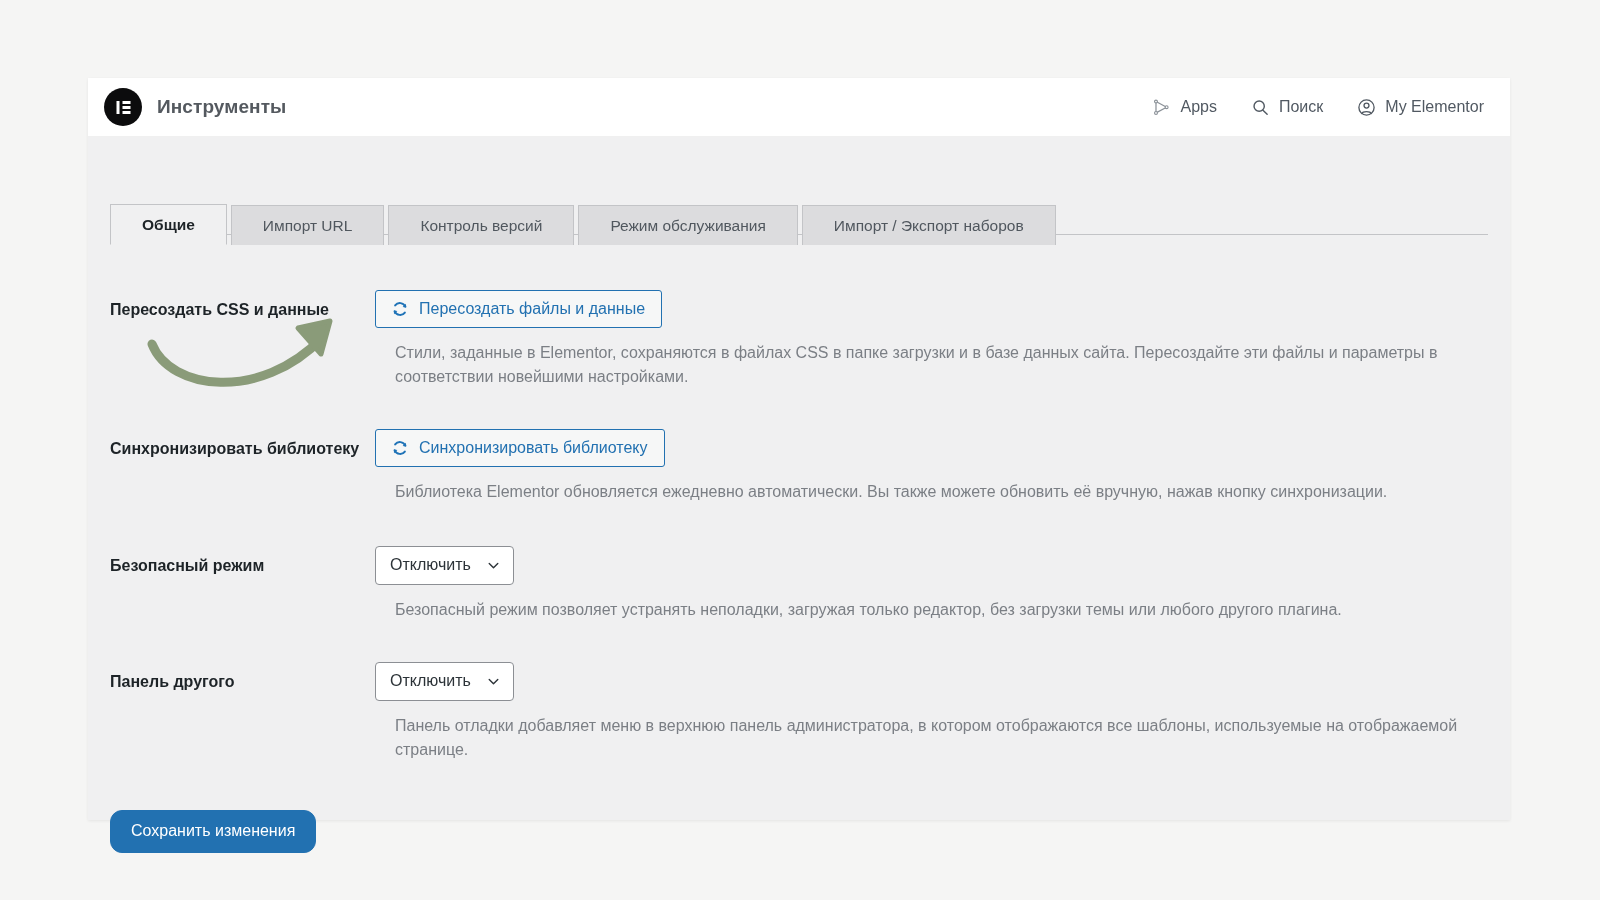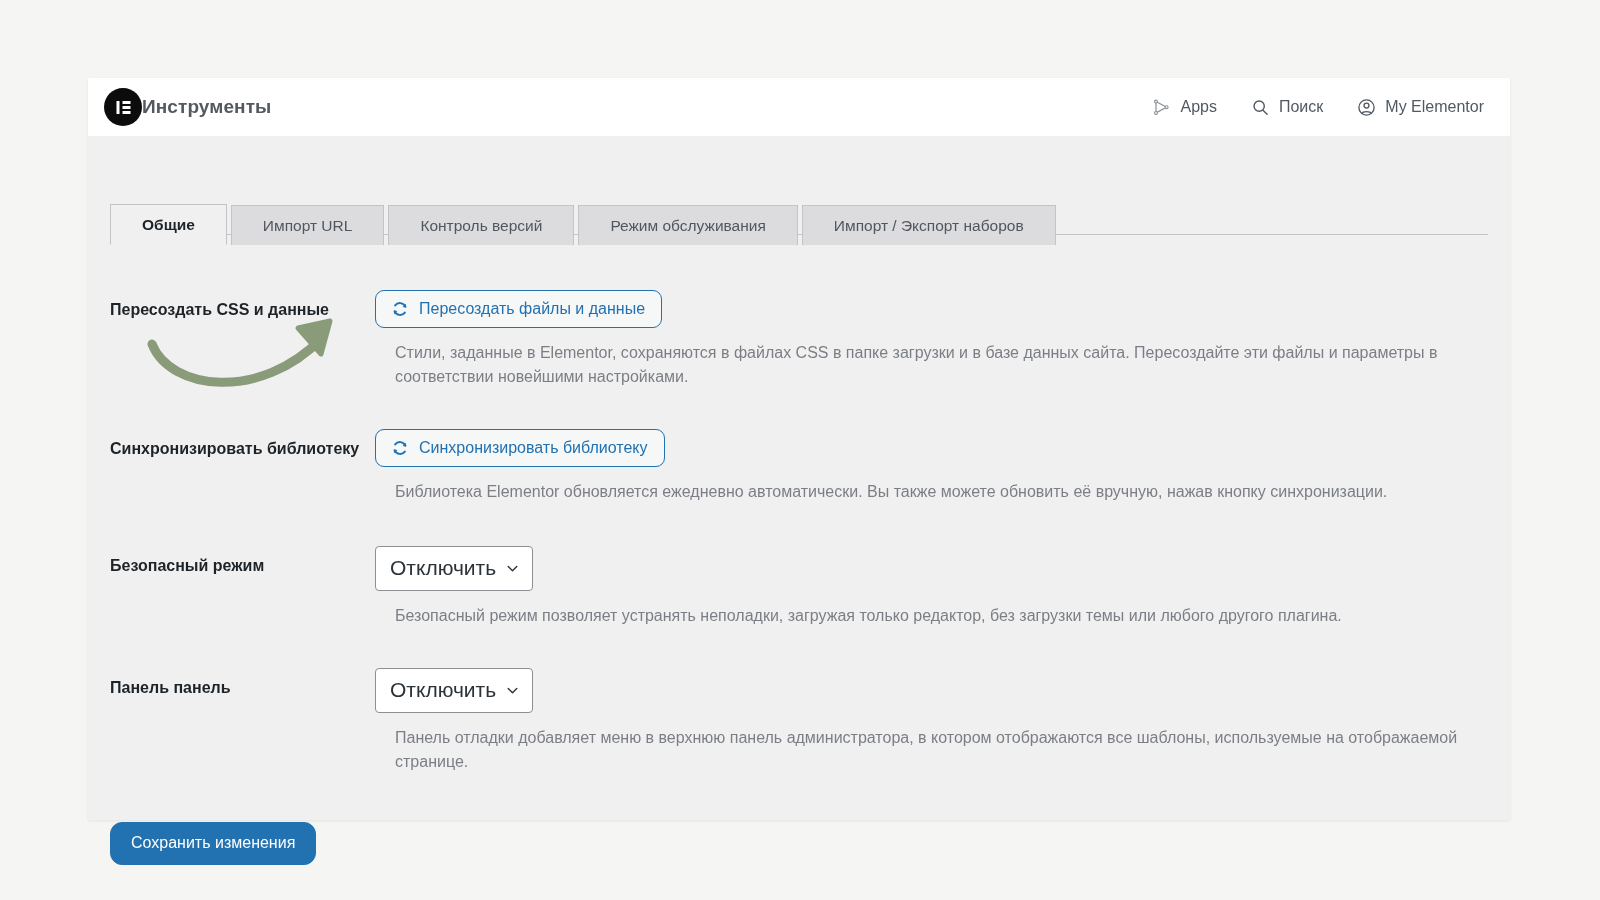--- a/index.html
+++ b/index.html
@@ -39,20 +39,21 @@
     display: flex;
     align-items: center;
     justify-content: space-between;
     padding: 0 26px 0 16px;
     box-sizing: border-box;
     border-bottom: 1px solid #f0f0f0;
   }
   .brand {
     display: flex;
     align-items: center;
+    gap: 15px;
   }
   .logo-circle {
     width: 38px;
     height: 38px;
     border-radius: 50%;
     background: #0c0c0d;
     display: flex;
     align-items: center;
     justify-content: center;
   }
@@ -166,21 +167,21 @@
   }
 
   
   .btn-secondary {
     display: inline-flex;
     align-items: center;
     gap: 10px;
     background: #f6f7f7;
     border: 1px solid #2271b1;
     color: #2271b1;
-    border-radius: 9px;
+    border-radius: 3px;
     font-size: 16px;
     padding: 8px 16px 9px 14px;
     cursor: pointer;
     font-family: "Liberation Sans", sans-serif;
     line-height: 1.2;
   }
   .sync-icon {
     display: inline-flex;
     width: 19px;
     height: 19px;
@@ -191,21 +192,21 @@
   .select-box {
     display: inline-flex;
     align-items: center;
     justify-content: space-between;
     gap: 10px;
     min-width: 110px;
     background: #ffffff;
     border: 1px solid #8c8f94;
     border-radius: 4px;
     color: #2c3338;
-    font-size: 21px;
+    font-size: 16px;
     padding: 9px 13px 10px 14px;
     cursor: pointer;
     box-shadow: 0 0 0 transparent;
   }
   .chev {
     display: inline-flex;
     align-items: center;
   }
 
   .btn-primary {
@@ -358,21 +359,21 @@
                 </svg>
               </span>
             </div>
             <div class="row-desc">Безопасный режим позволяет устранять неполадки, загружая только редактор, без загрузки темы или любого другого плагина.</div>
           </div>
         </div>
 
         <div class="spacer-32"></div>
 
         <div class="row">
-          <div class="row-label">Панель панель</div>
+          <div class="row-label">Панель другого</div>
           <div class="row-field">
             <div class="select-box">
               <span>Отключить</span>
               <span class="chev">
                 <svg width="13" height="13" viewBox="0 0 14 14" aria-hidden="true">
                   <path d="M2.4 4.8 L7 9.4 L11.6 4.8" fill="none" stroke="#2c3338" stroke-width="1.5" stroke-linecap="round" stroke-linejoin="round"></path>
                 </svg>
               </span>
             </div>
             <div class="row-desc">Панель отладки добавляет меню в верхнюю панель администратора, в котором отображаются все шаблоны, используемые на отображаемой странице.</div>

